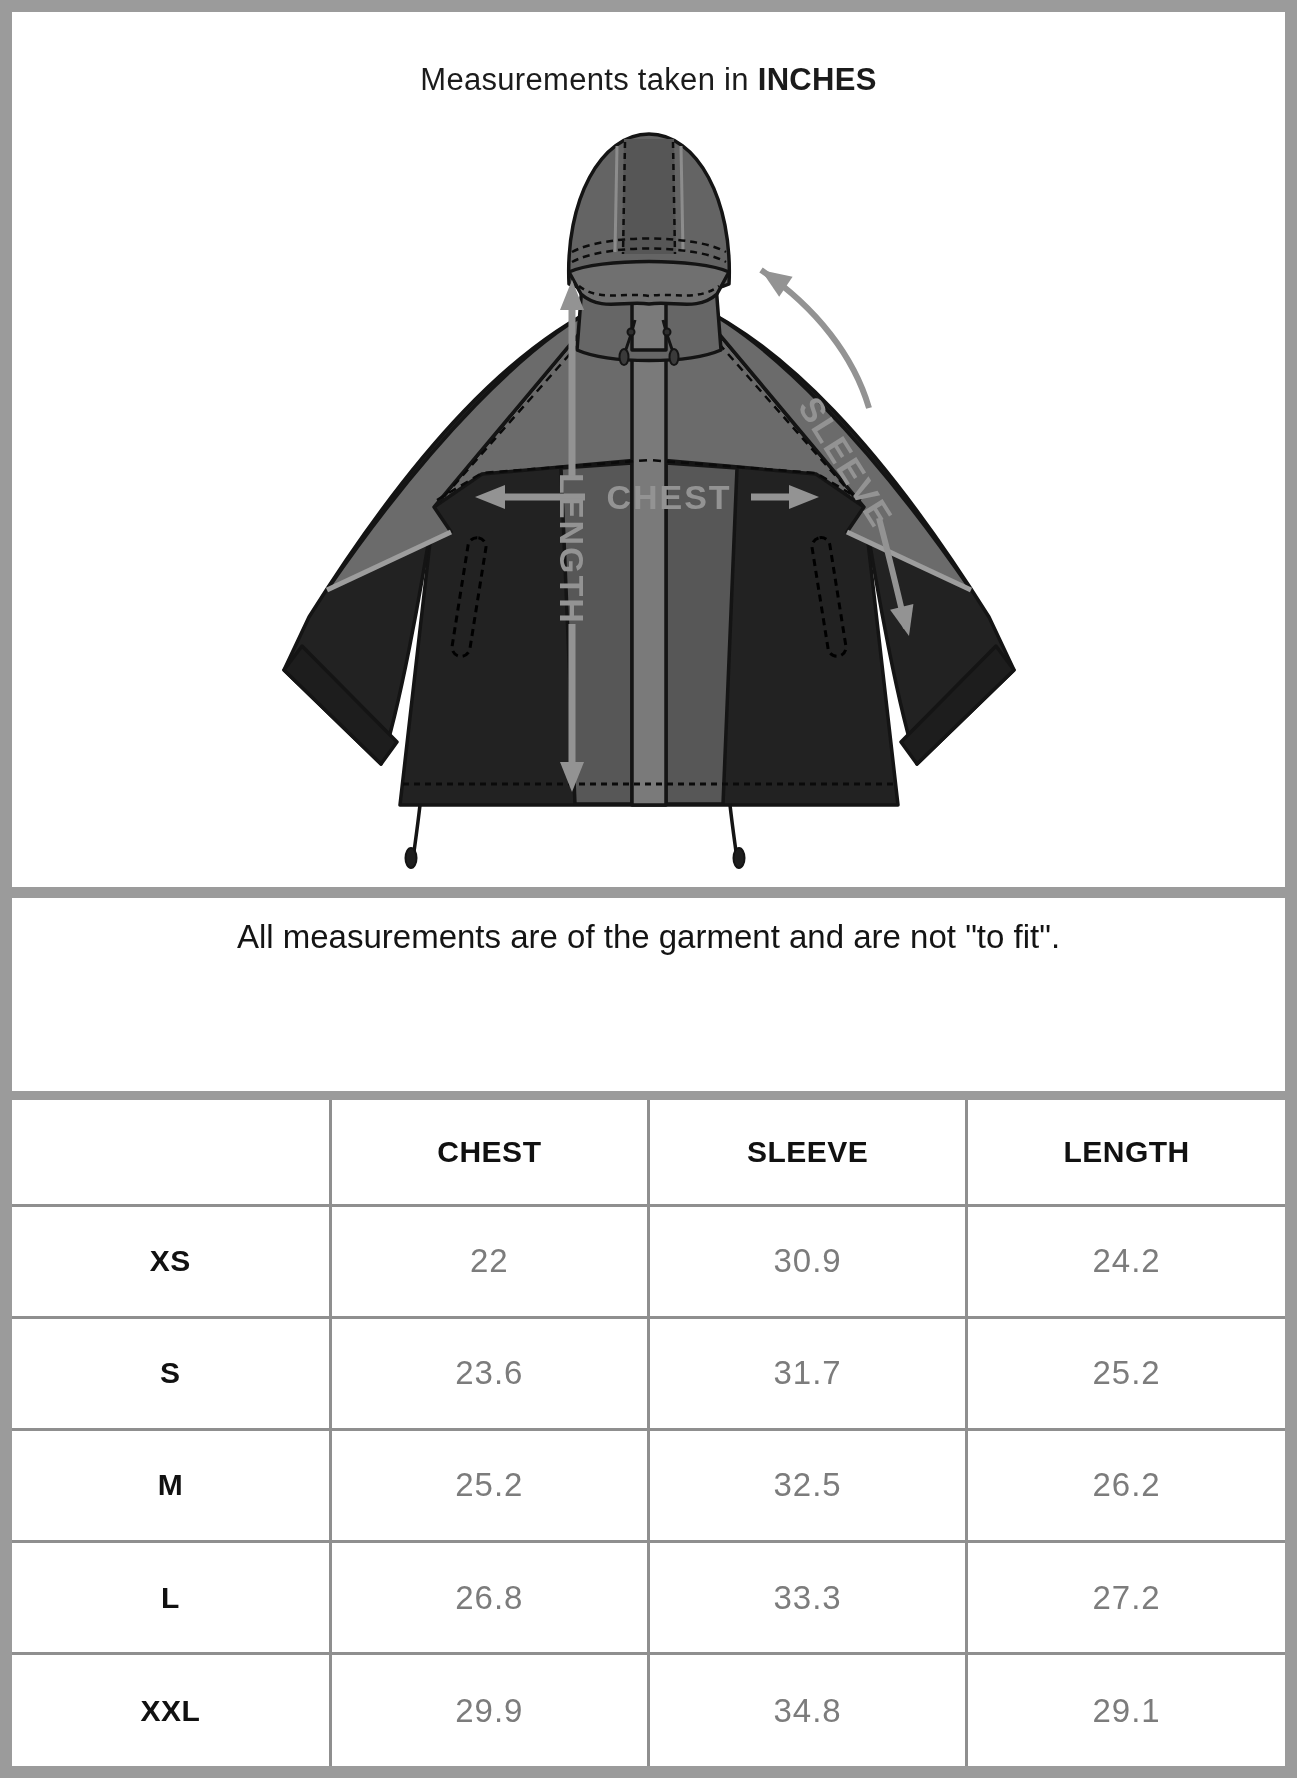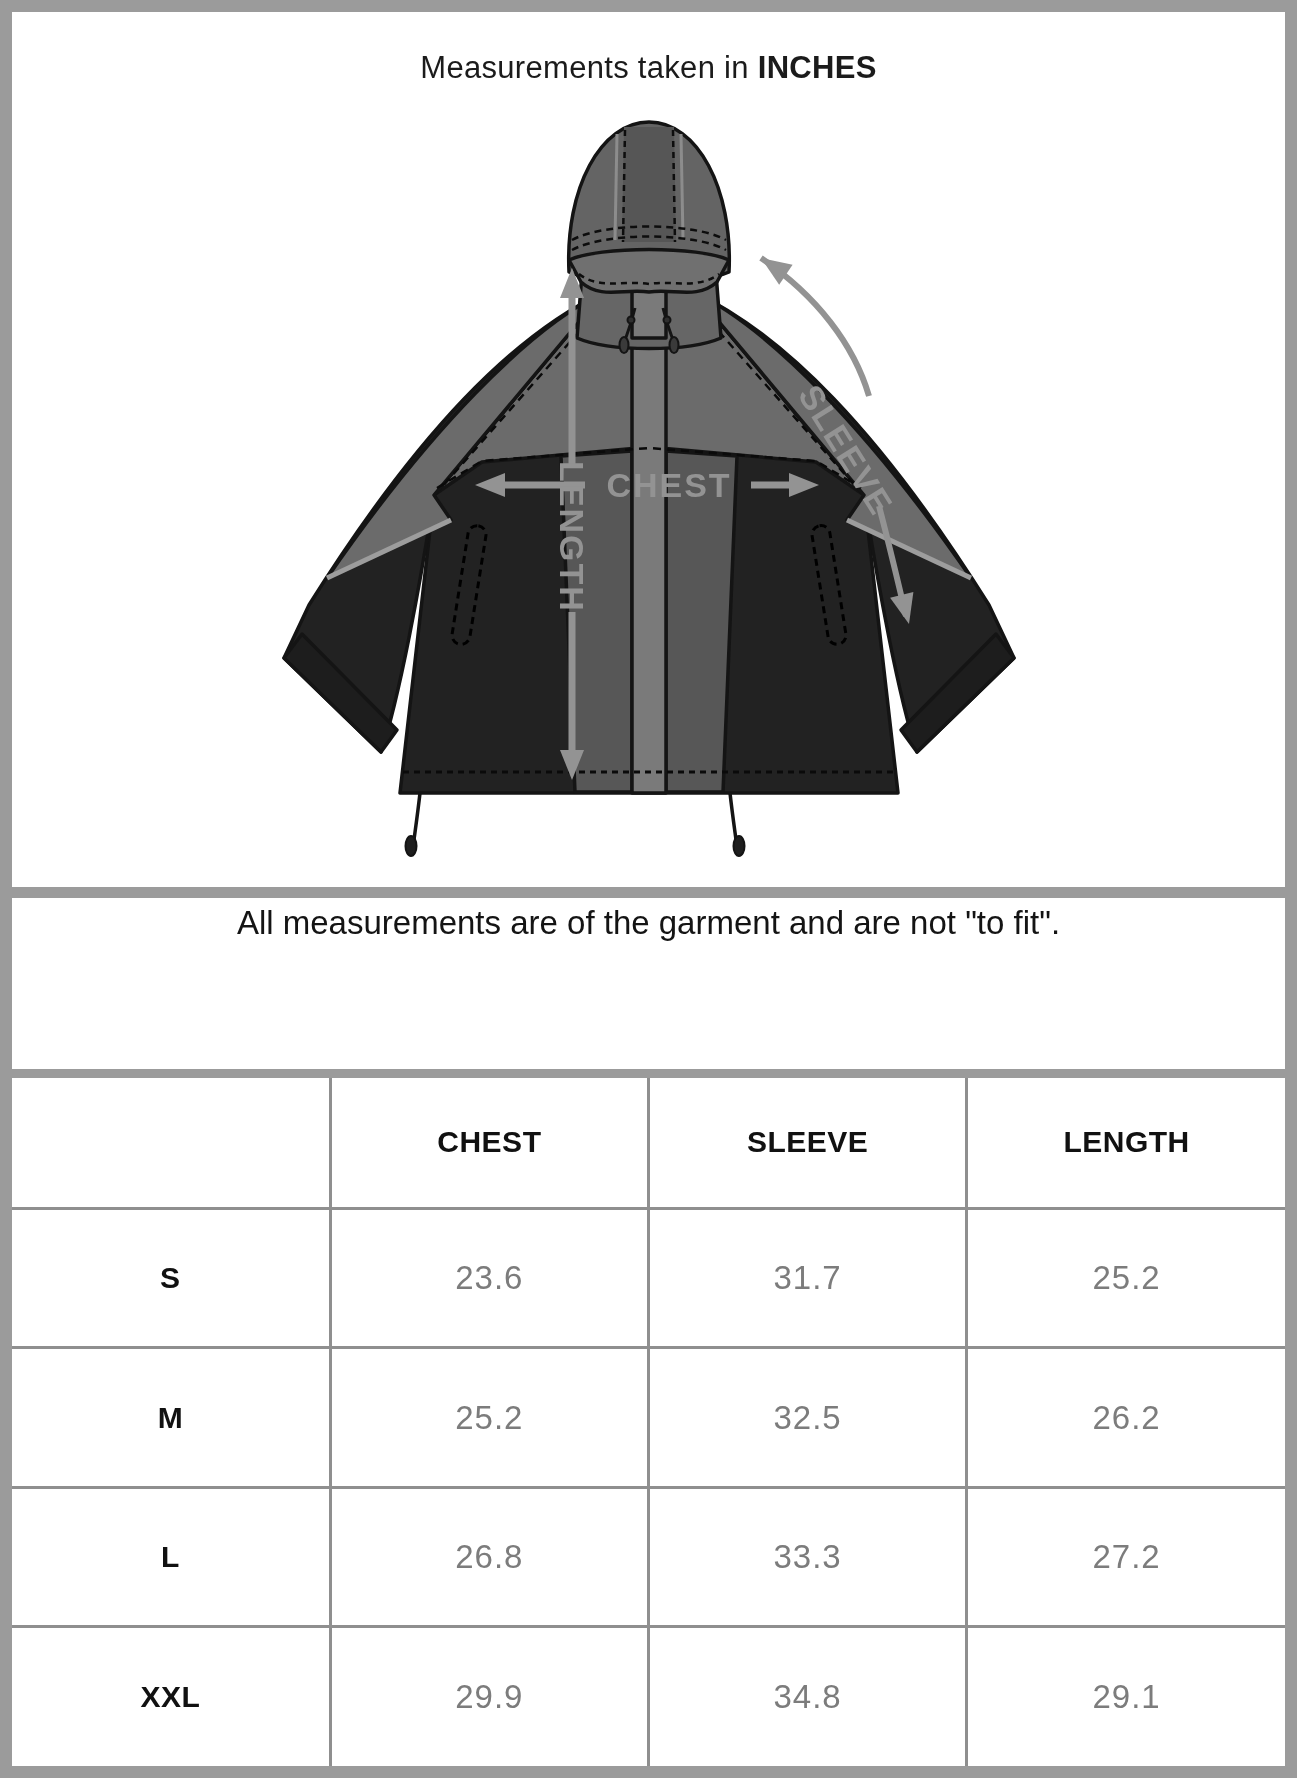--- a/index.html
+++ b/index.html
@@ -5,30 +5,30 @@
   html,body { margin:0; padding:0; background:#ffffff; }
   body { width:1297px; height:1778px; font-family:"Liberation Sans", sans-serif; }
   .frame {
     box-sizing:border-box; width:1297px; height:1778px;
     border:12px solid #9b9b9b; background:#ffffff;
     display:flex; flex-direction:column; overflow:hidden;
   }
   
   .sec-illustration { height:875px; box-sizing:border-box; text-align:center; }
   .page-title {
-    margin:0; padding-top:38px; font-size:31px; font-weight:400; color:#1b1b1b;
+    margin:12px; padding-top:38px; font-size:31px; font-weight:400; color:#1b1b1b;
     letter-spacing:0.3px;
   }
   .page-title strong { font-weight:700; }
   .jacket-wrap { margin-top:14px; }
   
   .divider { height:11px; background:#9b9b9b; flex:none; }
   .divider.thin { height:9px; }
   
-  .sec-disclaimer { height:171px; box-sizing:border-box; text-align:center; }
+  .sec-disclaimer { height:193px; box-sizing:border-box; padding-top:14px; text-align:center; }
   .sec-disclaimer p {
     margin:0; font-size:33px; line-height:50px; color:#141414; font-weight:400;
   }
   
   .sec-table { flex:1; }
   table.size-table {
     width:100%; border-collapse:collapse; table-layout:fixed; height:100%;
   }
   table.size-table tr { height:78px; }
   table.size-table tr.head-row { height:73px; }
@@ -160,20 +160,26 @@
   <section class="sec-table">
     <table class="size-table">
       <tbody>
         <tr class="head-row">
           <th class="col-head"></th>
           <th class="col-head">CHEST</th>
           <th class="col-head">SLEEVE</th>
           <th class="col-head">LENGTH</th>
         </tr>
         <tr>
+          <th class="size-label">XS</th>
+          <td class="cell-val">22</td>
+          <td class="cell-val">30.9</td>
+          <td class="cell-val">24.2</td>
+        </tr>
+        <tr>
           <th class="size-label">S</th>
           <td class="cell-val">23.6</td>
           <td class="cell-val">31.7</td>
           <td class="cell-val">25.2</td>
         </tr>
         <tr>
           <th class="size-label">M</th>
           <td class="cell-val">25.2</td>
           <td class="cell-val">32.5</td>
           <td class="cell-val">26.2</td>

